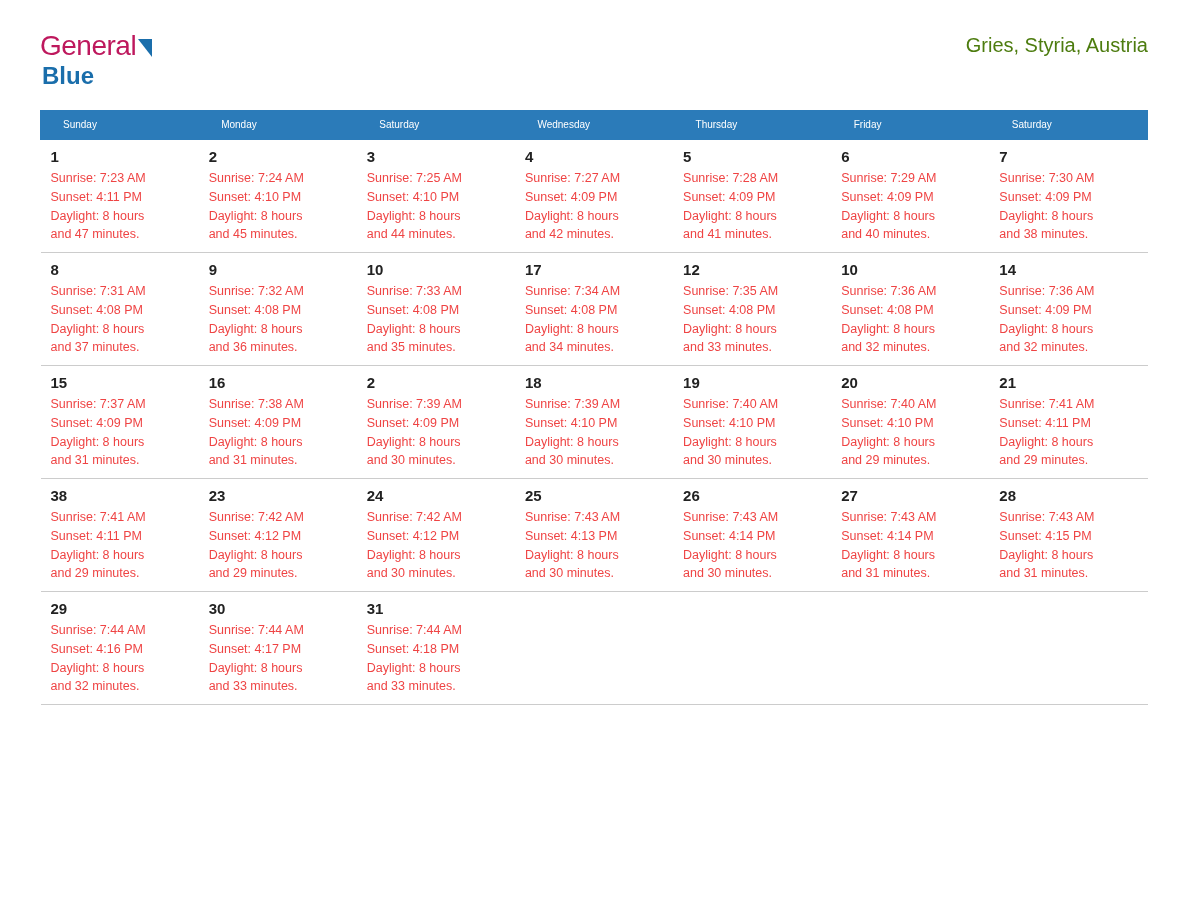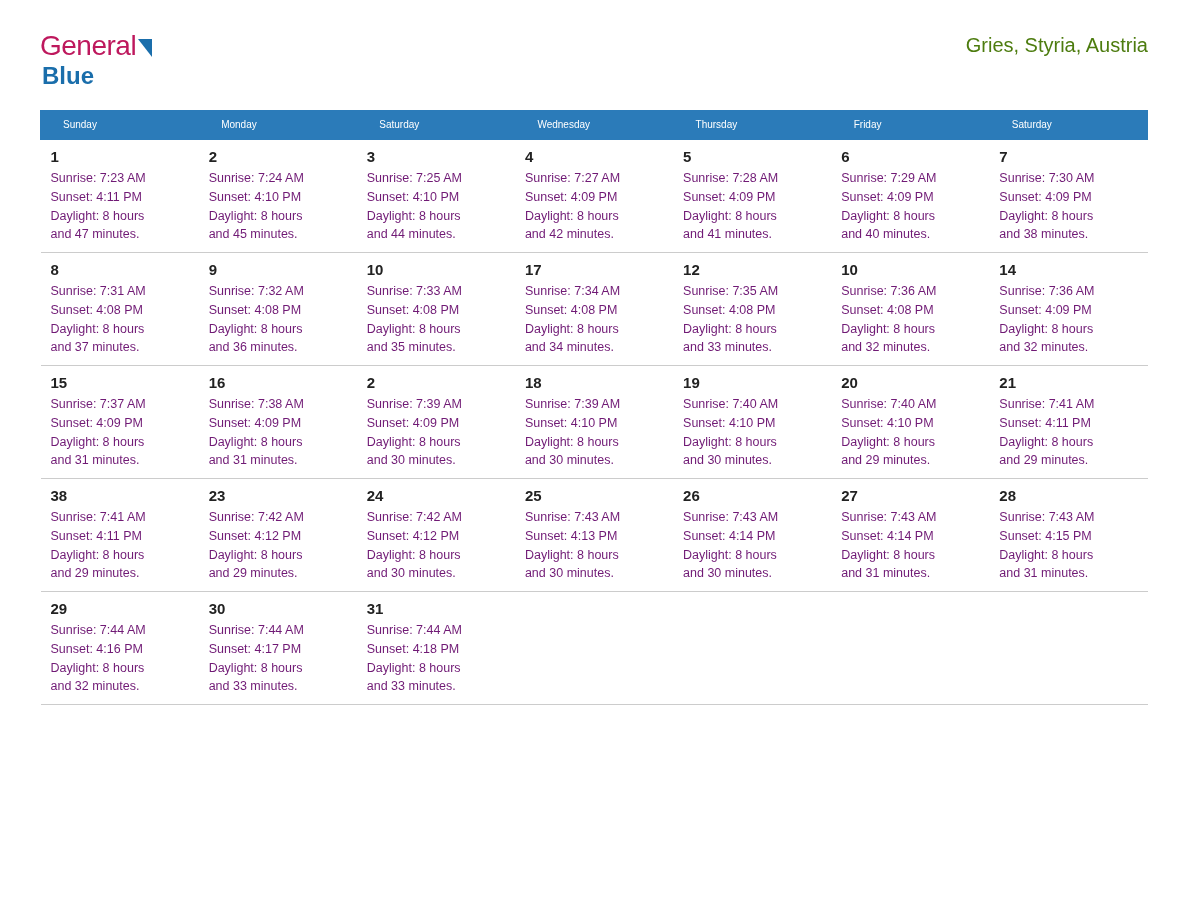--- a/index.html
+++ b/index.html
@@ -84,21 +84,21 @@
     }
     tbody tr td .day-num {
       font-size: 15px;
       font-weight: bold;
       color: #222;
       display: block;
       margin-bottom: 4px;
     }
     tbody tr td .day-info {
       font-size: 12.5px;
-      color: #701a75;
+      color: #ef4444;
       line-height: 1.5;
     }
     tbody tr td.empty {
       background: #fff;
     }
     .logo-row {
       display: flex;
       align-items: center;
     }
   </style>

